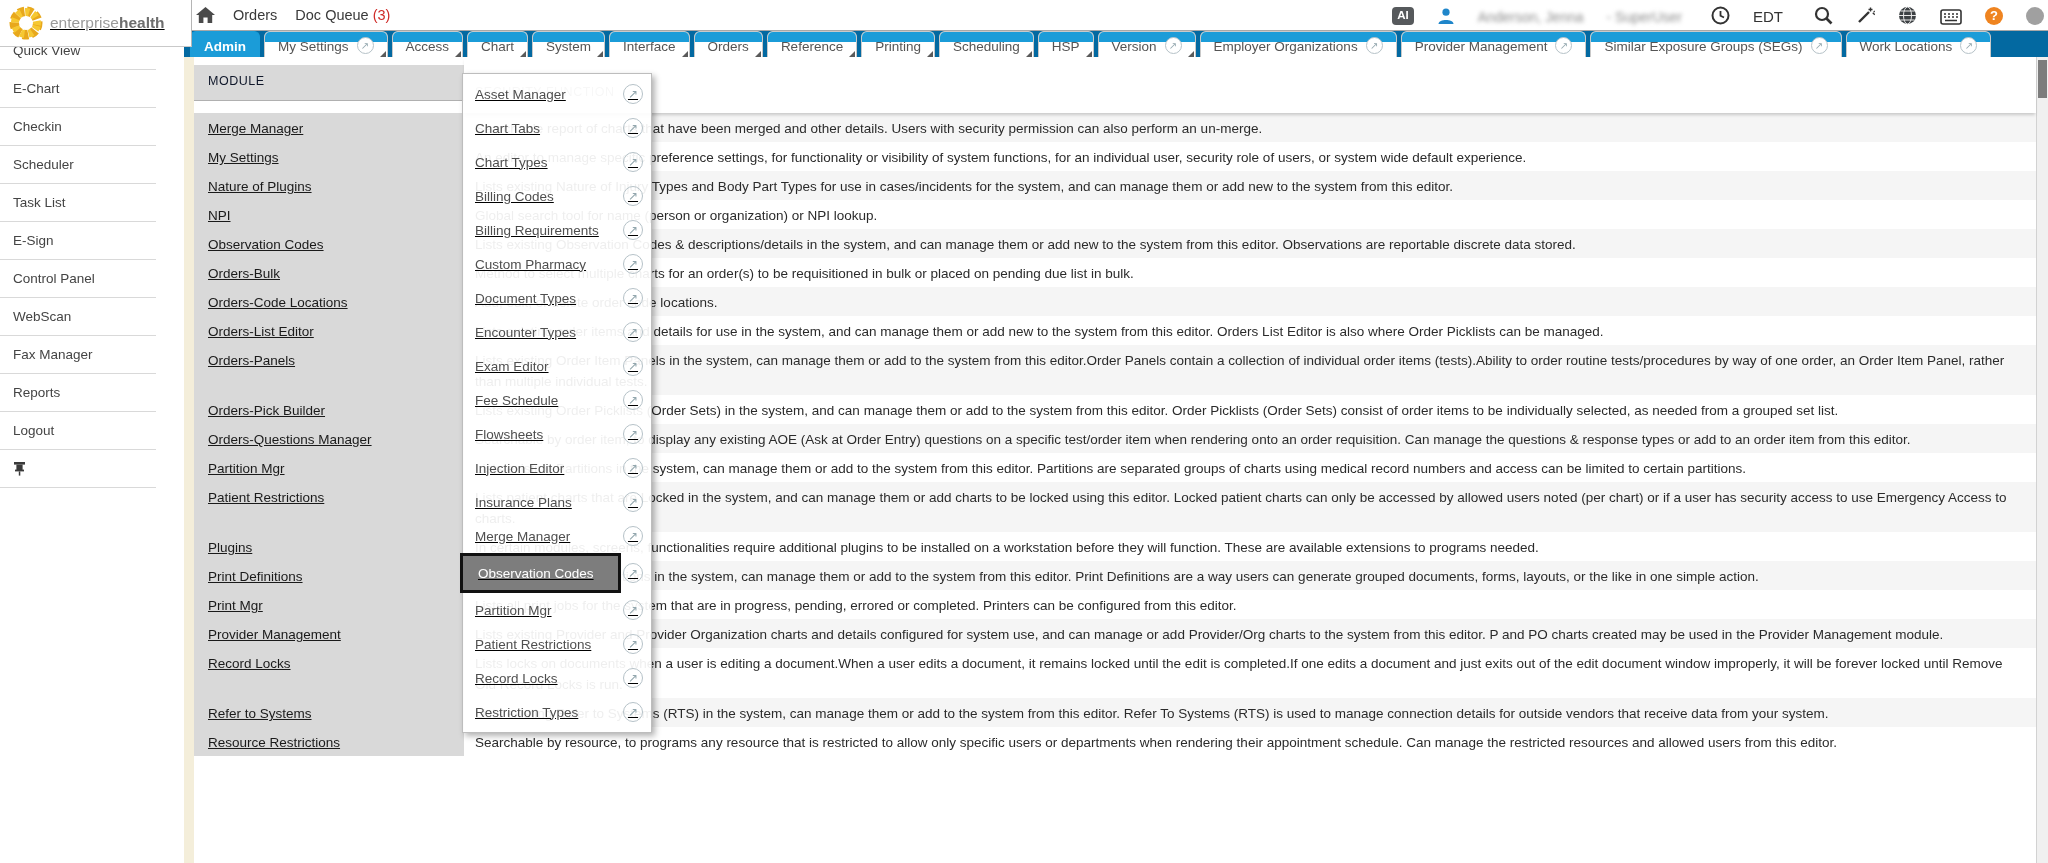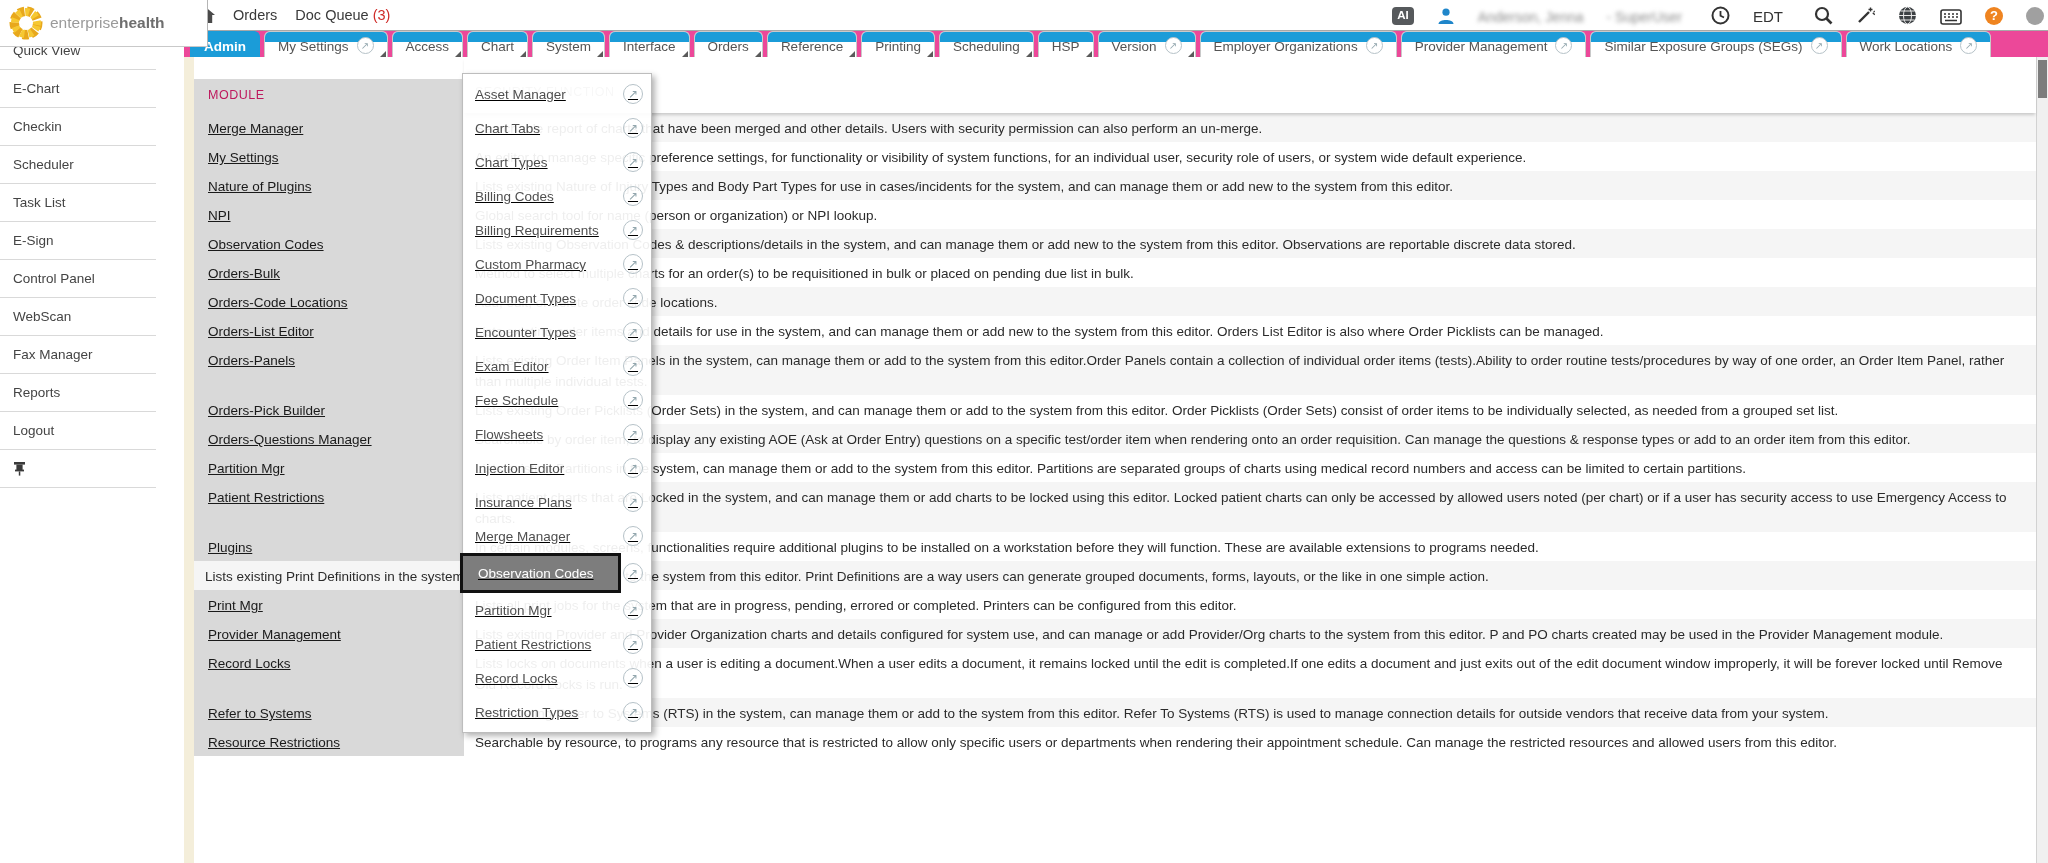--- a/index.html
+++ b/index.html
@@ -17,54 +17,54 @@
   .ai-badge { background:#56595c; color:#fff; font-weight:bold; font-size:11.5px;
     border-radius:4px; padding:2px 5px; line-height:1.2; }
   .blurred { filter:blur(2.2px); color:#8d8d8d; font-size:14px; white-space:nowrap; }
   .tz { font-size:15px; color:#333; }
   .tb-icon { display:inline-flex; align-items:center; justify-content:center; }
   .help-circle { width:18px; height:18px; border-radius:50%; background:#ef8420; color:#fff;
     font-weight:bold; font-size:13px; display:flex; align-items:center; justify-content:center; }
   .gray-circle { width:18px; height:18px; border-radius:50%; background:#a0a0a0; }
 
   
-  #logo-box { position:absolute; left:0; top:0; width:208px; height:47px; background:#fff;
+  #logo-box { position:absolute; left:0; top:0; width:192px; height:47px; background:#fff;
     border-right:1px solid #b5b5b5; border-bottom:1px solid #c9c9c9; z-index:5;
-    display:flex; align-items:center; padding-left:8px; gap:6px; }
+    display:flex; align-items:center; padding-left:8px; gap:6px;text-decoration:underline; }
   #logo-text { font-size:15.5px; color:#9a9a9a; letter-spacing:0; }
   #logo-text b { color:#6e6e6e; }
   #sidebar { position:absolute; left:0; top:31px; width:156px; bottom:0; background:#fff; }
   .side-item { height:38px; line-height:37px; border-bottom:1px solid #d9d9d9;
     font-size:13.5px; color:#444; padding-left:13px; cursor:pointer; }
   .pin-row { height:38px; border-bottom:1px solid #d9d9d9; display:flex; align-items:center; padding-left:13px; }
 
   
-  #tabbar { position:absolute; left:184px; top:31px; right:0; height:26px; background:#ec4899;
+  #tabbar { position:absolute; left:184px; top:31px; right:0; height:26px; background:#0369a1;
     display:flex; align-items:flex-end; padding-left:6px; white-space:nowrap; }
   .tab { position:relative; height:26px; margin-right:4px; border-radius:6px 6px 0 0;
     background:#fff; border:1px solid #c9c9c9; border-bottom:none; display:inline-flex;
     align-items:flex-end; padding:0 13px 3px 13px; cursor:pointer; flex:0 0 auto; }
   .tab::before { content:""; position:absolute; top:0; left:0; right:0; height:10px;
     background:#1b9cd8; border-radius:5px 5px 0 0; }
   .tab .tab-label { font-size:13.5px; color:#555; line-height:14px; position:relative; }
   .tab.active { background:#1b9cd8; border-color:#1b9cd8; }
   .tab.active .tab-label { color:#fff; font-weight:bold; }
   .tab .notch { position:absolute; right:1px; bottom:0; width:0; height:0;
     border-style:solid; border-width:0 0 6px 6px; border-color:transparent transparent #5a5a5a transparent; }
   .circ-arrow { width:17px; height:17px; border:1px solid #b6c2c8; border-radius:50%;
     color:#93a7ae; font-size:10px; display:inline-flex; align-items:center; justify-content:center;
     margin-left:8px; position:relative; background:#fff; flex:0 0 auto; }
 
   
   #beige-strip { position:absolute; left:184px; top:57px; width:10px; bottom:0; background:#f4eeda; }
   #content { position:absolute; left:194px; top:57px; right:12px; bottom:0; background:#fff; }
   #content-header { display:flex; height:56px; }
   #content-header .mh { width:270px; flex:0 0 auto; background:#fff; }
-  #content-header .mh .mh-inner { margin-top:22px; height:36px; background:#d9d9d9;
-    border-bottom:1px solid #b0b0b0; font-size:12.5px; color:#be185d; letter-spacing:.5px;
+  #content-header .mh .mh-inner { margin-top:8px; height:36px; background:#d9d9d9;
+    border-bottom:1px solid #b0b0b0; font-size:12.5px; color:#0f172a; letter-spacing:.5px;
     padding:9px 0 0 14px; }
   #content-header .dh { flex:1; background:#fff; box-shadow:0 3px 3px -1px rgba(0,0,0,.18);
     position:relative; z-index:1; font-size:12.5px; color:#9a9a9a; letter-spacing:.5px;
     padding:28px 0 0 11px; }
   #rows { position:relative; }
   .mrow { display:flex; align-items:stretch; background:#fff; }
   .mrow:nth-child(odd) { background:#f5f5f5; }
   .mcol { width:270px; flex:0 0 auto; background:#d9d9d9; padding:6px 6px 0 14px; }
   .mcol a { font-size:13.5px; color:#1a1a1a; text-decoration:underline; cursor:pointer; }
   .dcol { flex:1; padding:5px 10px 3px 11px; font-size:13.5px; color:#2b2b2b; line-height:21px; }
@@ -316,20 +316,21 @@
       </div>
       <div class="mrow">
         <div class="mcol"><a>Patient Restrictions</a></div>
         <div class="dcol">Lists patient charts that are Locked in the system, and can manage them or add charts to be locked using this editor. Locked patient charts can only be accessed by allowed users noted (per chart) or if a user has security access to use Emergency Access to charts.</div>
       </div>
       <div class="mrow">
         <div class="mcol"><a>Plugins</a></div>
         <div class="dcol">In certain modules, screens, functionalities require additional plugins to be installed on a workstation before they will function. These are available extensions to programs needed.</div>
       </div>
       <div class="mrow">
+        <div class="mcol"><a>Print Definitions</a></div>
         <div class="dcol">Lists existing Print Definitions in the system, can manage them or add to the system from this editor. Print Definitions are a way users can generate grouped documents, forms, layouts, or the like in one simple action.</div>
       </div>
       <div class="mrow">
         <div class="mcol"><a>Print Mgr</a></div>
         <div class="dcol">Lists all print jobs for the system that are in progress, pending, errored or completed. Printers can be configured from this editor.</div>
       </div>
       <div class="mrow">
         <div class="mcol"><a>Provider Management</a></div>
         <div class="dcol">Lists existing Provider and Provider Organization charts and details configured for system use, and can manage or add Provider/Org charts to the system from this editor. P and PO charts created may be used in the Provider Management module.</div>
       </div>

